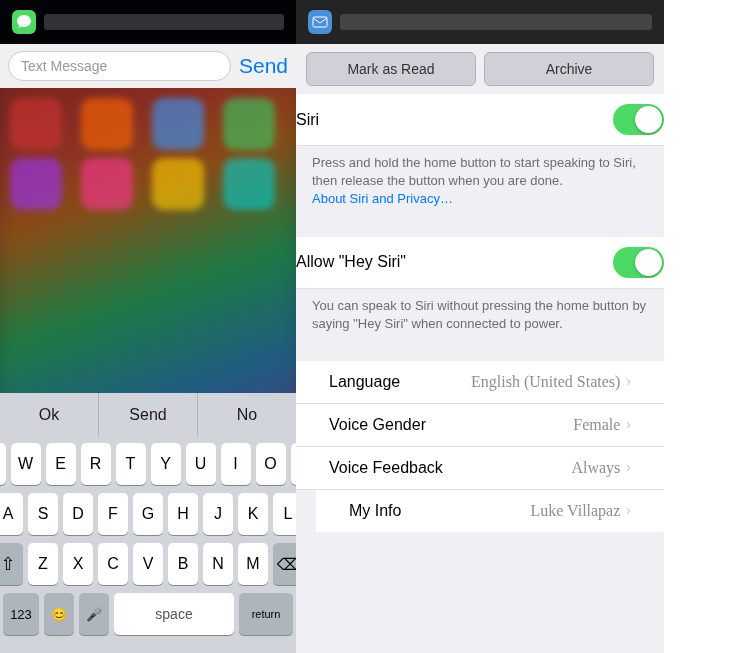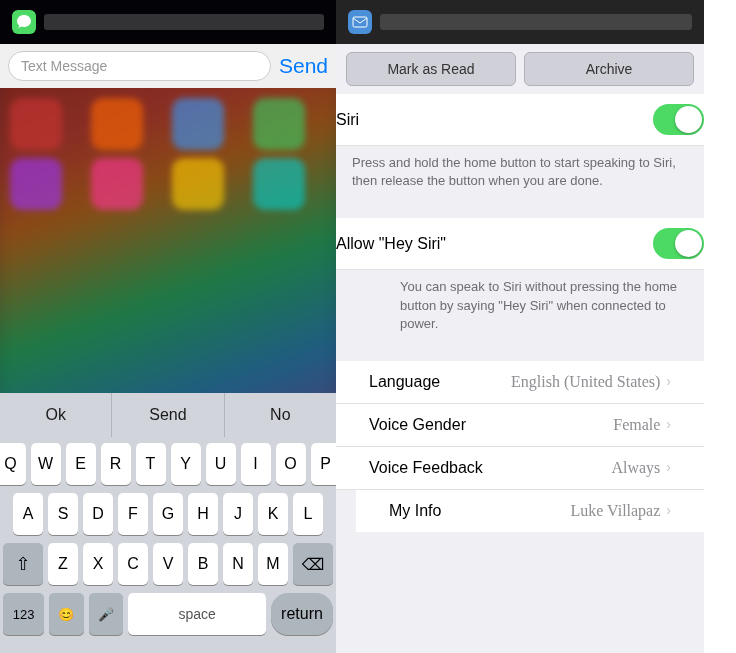--- a/index.html
+++ b/index.html
@@ -6,21 +6,21 @@
     body {
       width: 736px;
       height: 653px;
       overflow: hidden;
       display: flex;
       font-family: -apple-system, 'Helvetica Neue', Arial, sans-serif;
     }
 
     
     .left-panel {
-      width: 336px;
+      width: 296px;
       height: 653px;
       background: #1a1a2e;
       display: flex;
       flex-direction: column;
       position: relative;
       overflow: hidden;
     }
 
     .left-top-bar {
       height: 44px;
@@ -268,21 +268,20 @@
       font-size: 13px;
     }
 
     .hey-siri-section {
       background: white;
     }
 
     .hey-siri-desc {
       background: #efeff4;
       padding: 8px 16px 12px;
-      margin-left: 48px;
     }
 
     .nav-row {
       display: flex;
       padding: 12px 33px;
       background: white;
       border-bottom: 1px solid #e0e0e0;
     }
 
     .nav-label {
@@ -402,21 +401,21 @@
       <div class="key">N</div>
       <div class="key">M</div>
       <div class="key key-dark key-wide" style="font-size:16px;">⌫</div>
     </div>
 
     <div class="key-row" style="margin-bottom:4px;">
       <div class="key key-dark" style="font-size:13px;flex:1.2;">123</div>
       <div class="key key-dark" style="flex:1;">😊</div>
       <div class="key key-dark" style="flex:1;">🎤</div>
       <div class="key key-space" style="font-size:14px;color:#555;">space</div>
-      <div class="key key-return key-dark" style="font-size:16px;flex:1.8;border-radius:17px;">return</div>
+      <div class="key key-return key-dark" style="font-size:11px;flex:1.8;">return</div>
     </div>
   </div>
 </div>
 
 <div class="right-panel">
 
   <div class="right-top-bar">
     <div class="mail-icon">
       <svg width="16" height="16" viewBox="0 0 16 16" fill="white">
         <rect x="1" y="3" width="14" height="10" rx="1.5" stroke="white" stroke-width="1" fill="none"></rect>
@@ -439,20 +438,21 @@
     <span class="settings-label">Siri</span>
     <div class="toggle-on">
       <div class="toggle-thumb"></div>
     </div>
   </div>
 
   <div class="desc-section">
     <p class="desc-text">
       <span>Press and hold the home button to start speaking to Siri, then release the button when you are done.</span>
       <br>
+      <a class="desc-link">About Siri and Privacy…</a>
     </p>
   </div>
 
   <div class="section-gap" style="height:16px;"></div>
 
   <div class="settings-row hey-siri-section">
     <span class="settings-label">Allow "Hey Siri"</span>
     <div class="toggle-on">
       <div class="toggle-thumb"></div>
     </div>

